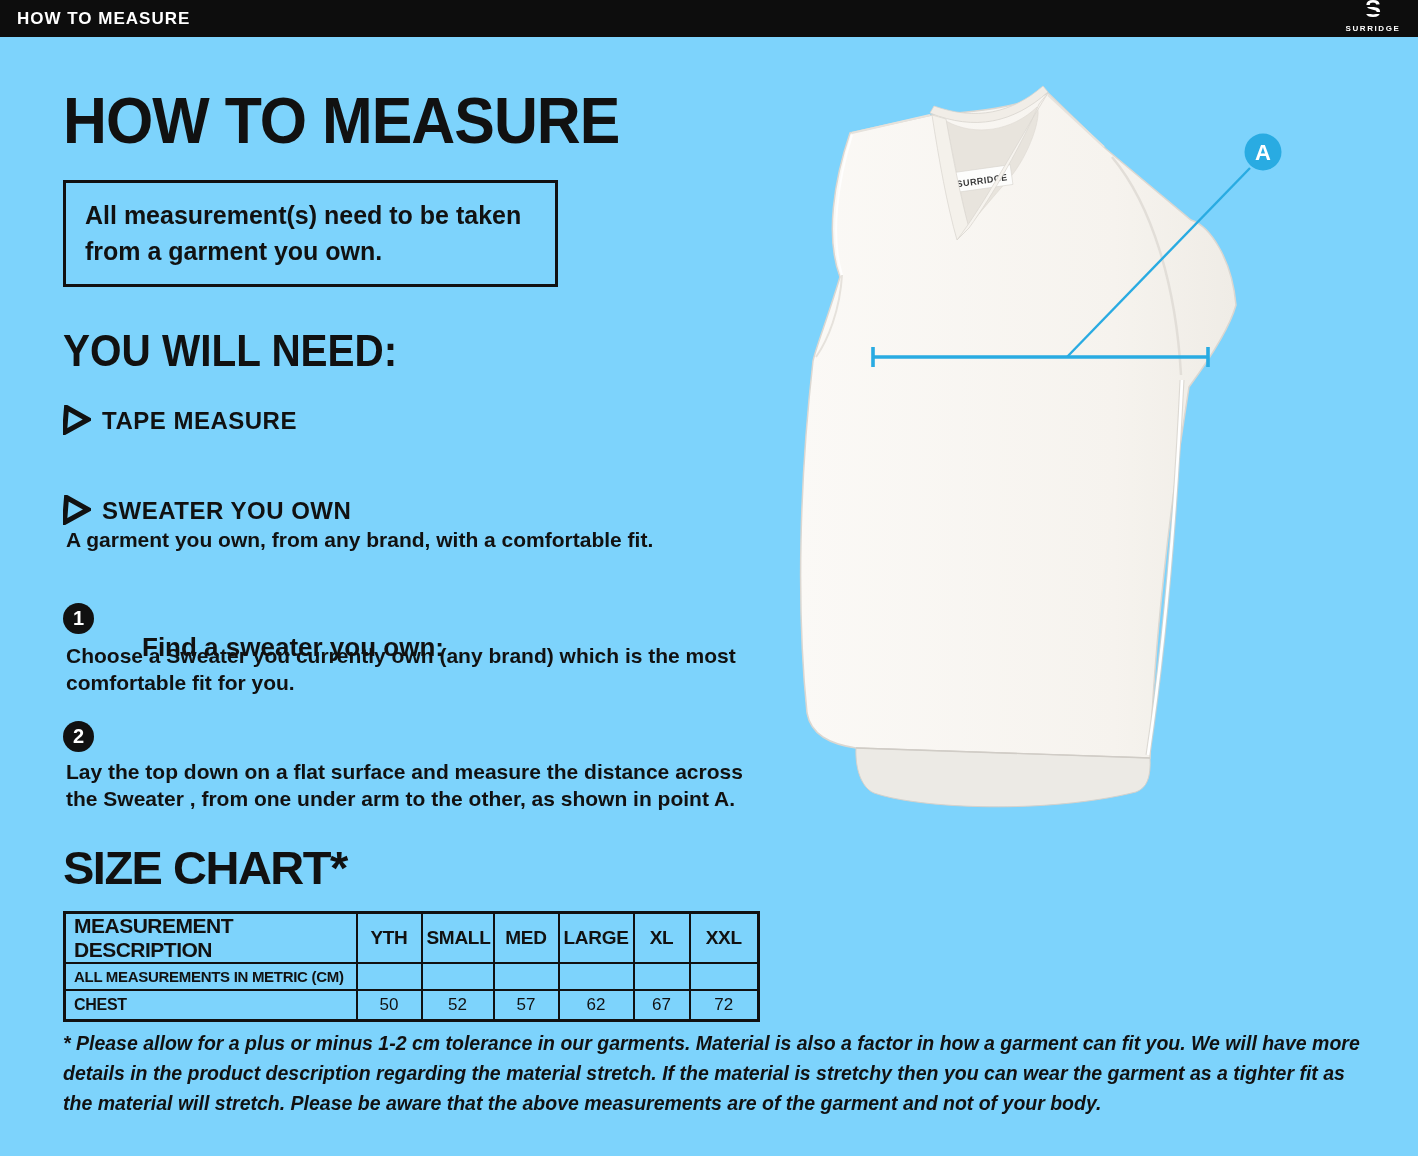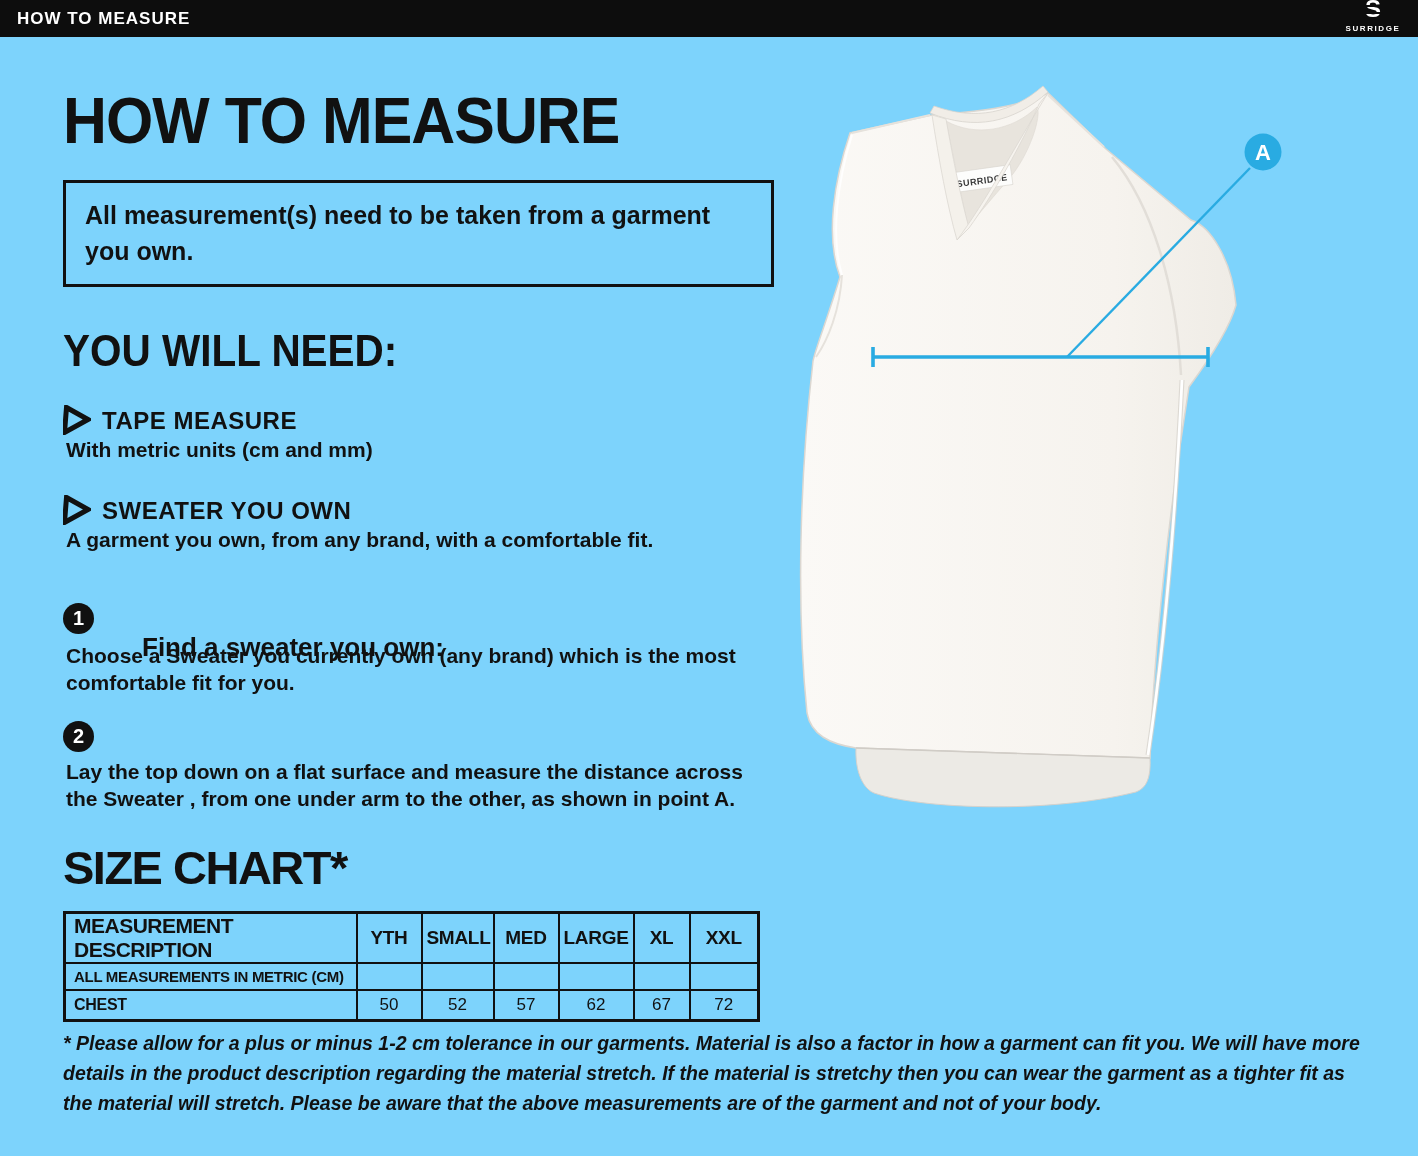--- a/index.html
+++ b/index.html
@@ -24,21 +24,21 @@
   .logo-text {
     position:absolute; bottom:3px; left:0; width:100%; text-align:center;
     font-size:8px; font-weight:bold; letter-spacing:1.6px; color:#fff;
   }
   
   .h1 {
     position:absolute; left:63px; top:84px; font-size:64px; font-weight:800;
     letter-spacing:-1px; white-space:nowrap; transform:scaleX(0.95); transform-origin:left;
   }
   .note-box {
-    position:absolute; left:63px; top:180px; width:711px; border:3px solid #111;
+    position:absolute; left:63px; top:180px; width:495px; border:3px solid #111;
     padding:14px 19px; font-size:25px; font-weight:bold; line-height:1.45;
   }
   .h2 {
     position:absolute; left:63px; top:326px; font-size:44px; font-weight:800;
     white-space:nowrap; transform:scaleX(0.92); transform-origin:left;
   }
   .tri-icon { position:absolute; left:63px; width:28px; height:30px; }
   .tri-icon.t1 { top:405px; } .tri-icon.t2 { top:495px; }
   .item-title {
     position:absolute; left:102px; font-size:24px; font-weight:bold; letter-spacing:0.5px; white-space:nowrap;
@@ -98,21 +98,20 @@
   <div class="h1">HOW TO MEASURE</div>
 
   <div class="note-box">All measurement(s) need to be taken from a garment you own.</div>
 
   <div class="h2">YOU WILL NEED:</div>
 
   <svg class="tri-icon t1" viewBox="0 0 28 30">
     <polygon points="3.5,2.5 25,14.5 1.5,27.5" fill="none" stroke="#111" stroke-width="5" stroke-linejoin="miter"></polygon>
   </svg>
   <div class="item-title i1">TAPE MEASURE</div>
-  <div class="item-sub i1">With metric units (cm and mm)</div>
 
   <svg class="tri-icon t2" viewBox="0 0 28 30">
     <polygon points="3.5,2.5 25,14.5 1.5,27.5" fill="none" stroke="#111" stroke-width="5" stroke-linejoin="miter"></polygon>
   </svg>
   <div class="item-title i2">SWEATER YOU OWN</div>
   <div class="item-sub i2">A garment you own, from any brand, with a comfortable fit.</div>
 
   <div class="step-num n1">1</div>
   <div class="step-title s1">Find a sweater you own:</div>
   <div class="step-body s1">Choose a Sweater you currently own (any brand) which is the most comfortable fit for you.</div>

